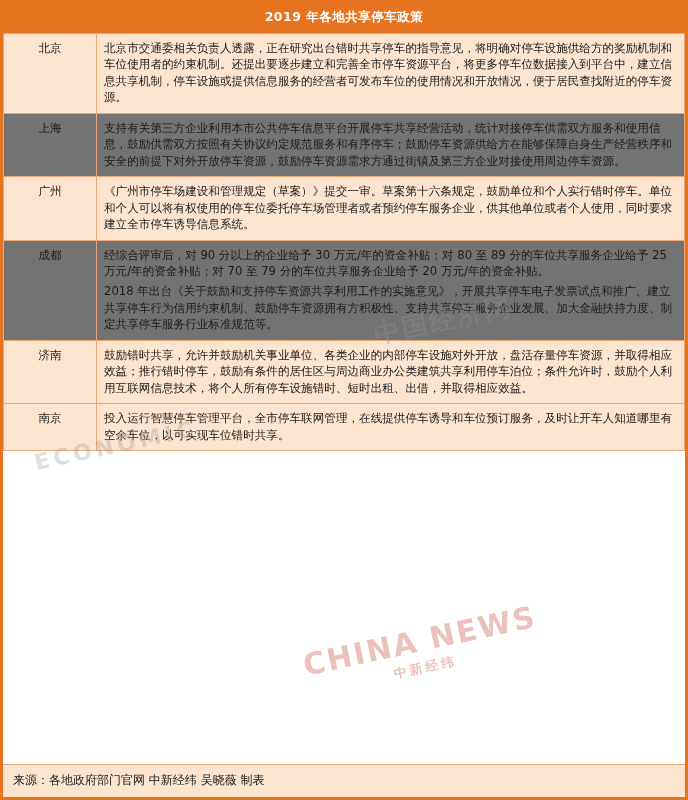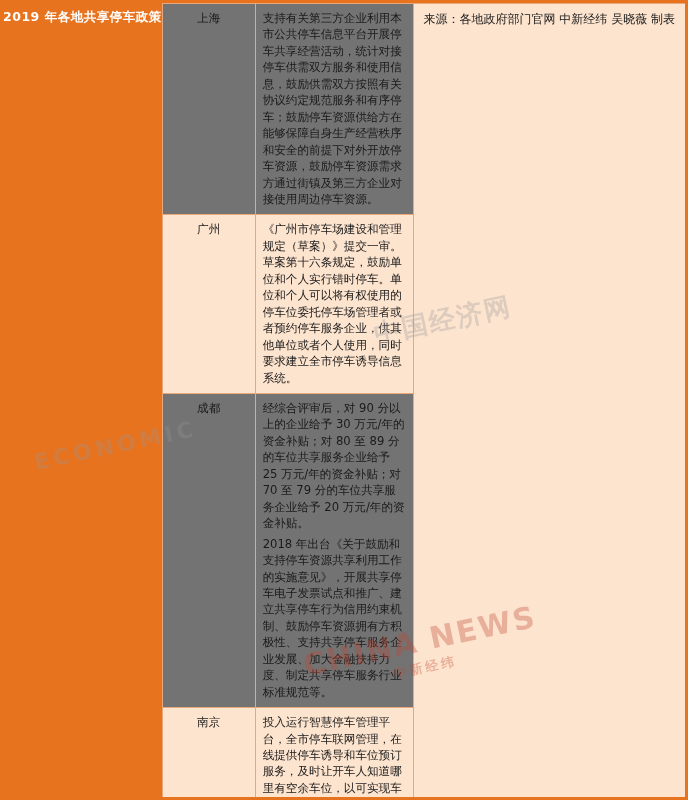--- a/index.html
+++ b/index.html
@@ -13,21 +13,21 @@
     font-family: "DejaVu Sans", "Liberation Sans", sans-serif;
     overflow: hidden;
   }
   .page {
     width: 688px;
     height: 800px;
     box-sizing: border-box;
     border: 3px solid #e8731f;
     background: #ffffff;
     display: flex;
-    flex-direction: row;
+    flex-direction: column;
     position: relative;
   }
   .title-bar {
     background: #e8731f;
     color: #ffffff;
     text-align: center;
     font-size: 12.5px;
     font-weight: bold;
     letter-spacing: 0.5px;
     padding: 6px 0 7px 0;
@@ -118,20 +118,26 @@
 <body>
 
 <div class="page">
 
   <div class="title-bar">2019 年各地共享停车政策</div>
 
   <div class="table-wrap">
     <table class="policy">
       <tbody>
 
+        <tr class="odd">
+          <td class="city">北京</td>
+          <td class="desc">
+            <p>北京市交通委相关负责人透露，正在研究出台错时共享停车的指导意见，将明确对停车设施供给方的奖励机制和车位使用者的约束机制。还提出要逐步建立和完善全市停车资源平台，将更多停车位数据接入到平台中，建立信息共享机制，停车设施或提供信息服务的经营者可发布车位的使用情况和开放情况，便于居民查找附近的停车资源。</p>
+          </td>
+        </tr>
 
         <tr class="even">
           <td class="city">上海</td>
           <td class="desc">
             <p>支持有关第三方企业利用本市公共停车信息平台开展停车共享经营活动，统计对接停车供需双方服务和使用信息，鼓励供需双方按照有关协议约定规范服务和有序停车；鼓励停车资源供给方在能够保障自身生产经营秩序和安全的前提下对外开放停车资源，鼓励停车资源需求方通过街镇及第三方企业对接使用周边停车资源。</p>
           </td>
         </tr>
 
         <tr class="odd">
           <td class="city">广州</td>
@@ -141,20 +147,26 @@
         </tr>
 
         <tr class="even">
           <td class="city">成都</td>
           <td class="desc">
             <p>经综合评审后，对 90 分以上的企业给予 30 万元/年的资金补贴；对 80 至 89 分的车位共享服务企业给予 25 万元/年的资金补贴；对 70 至 79 分的车位共享服务企业给予 20 万元/年的资金补贴。</p>
             <p>2018 年出台《关于鼓励和支持停车资源共享利用工作的实施意见》，开展共享停车电子发票试点和推广、建立共享停车行为信用约束机制、鼓励停车资源拥有方积极性、支持共享停车服务企业发展、加大金融扶持力度、制定共享停车服务行业标准规范等。</p>
           </td>
         </tr>
 
+        <tr class="odd">
+          <td class="city">济南</td>
+          <td class="desc">
+            <p>鼓励错时共享，允许并鼓励机关事业单位、各类企业的内部停车设施对外开放，盘活存量停车资源，并取得相应效益；推行错时停车，鼓励有条件的居住区与周边商业办公类建筑共享利用停车泊位；条件允许时，鼓励个人利用互联网信息技术，将个人所有停车设施错时、短时出租、出借，并取得相应效益。</p>
+          </td>
+        </tr>
 
 
         <tr class="odd">
           <td class="city">南京</td>
           <td class="desc">
             <p>投入运行智慧停车管理平台，全市停车联网管理，在线提供停车诱导和车位预订服务，及时让开车人知道哪里有空余车位，以可实现车位错时共享。</p>
           </td>
         </tr>
 
 

